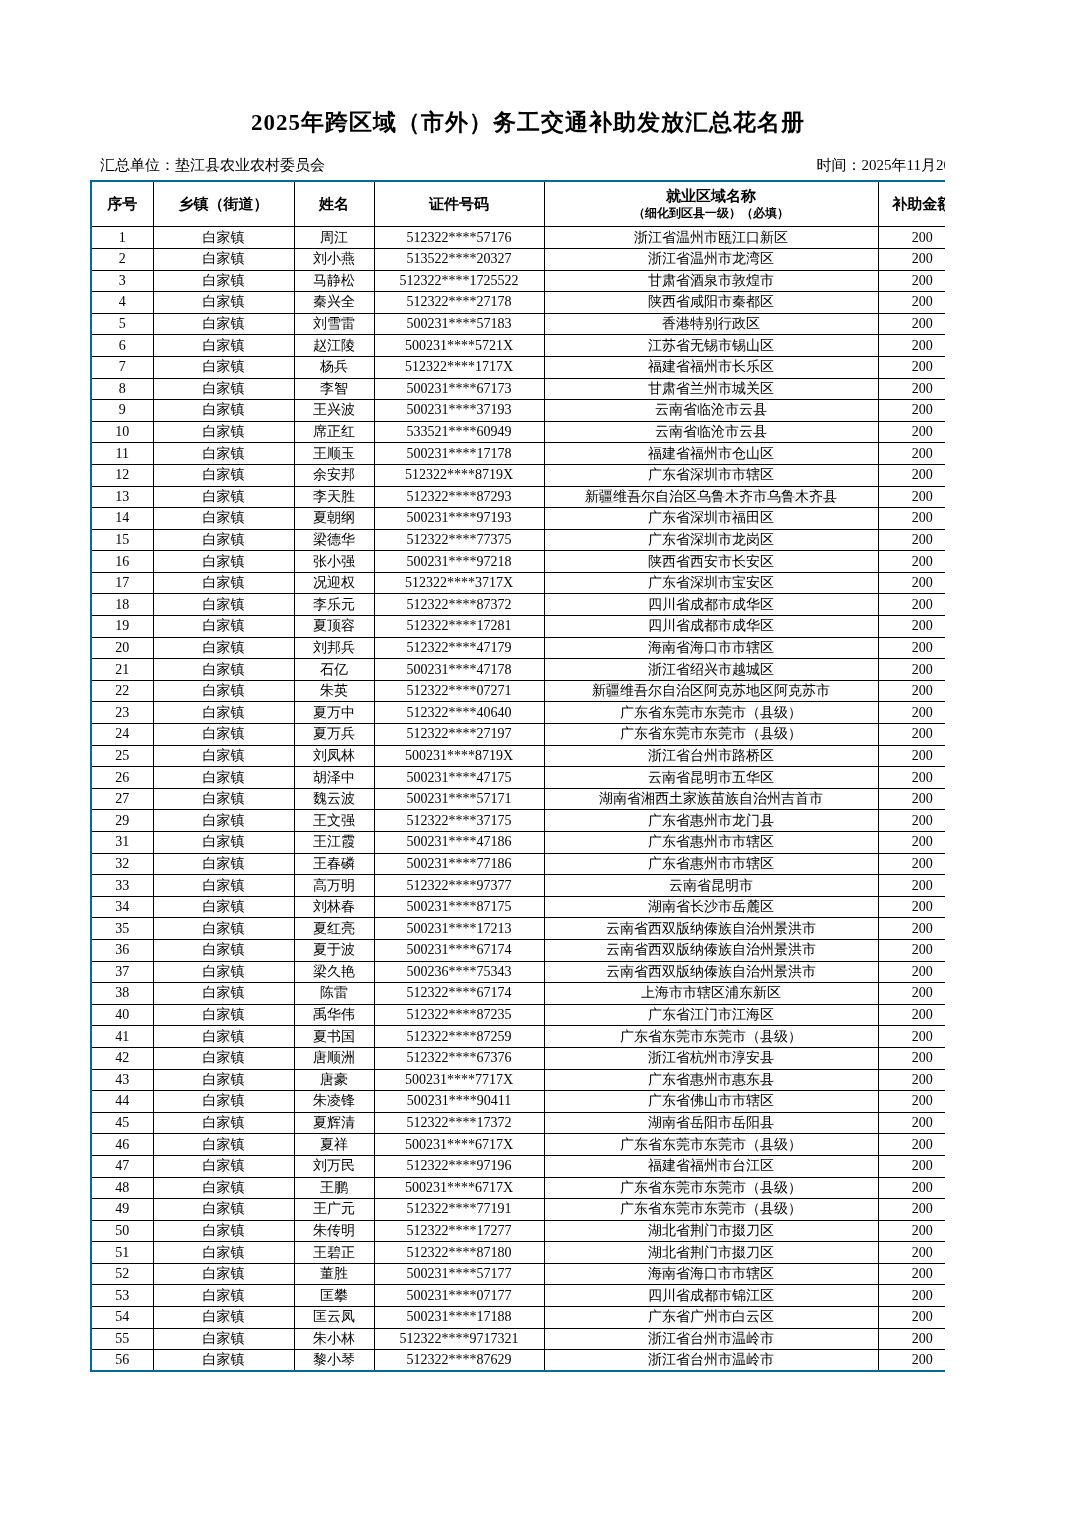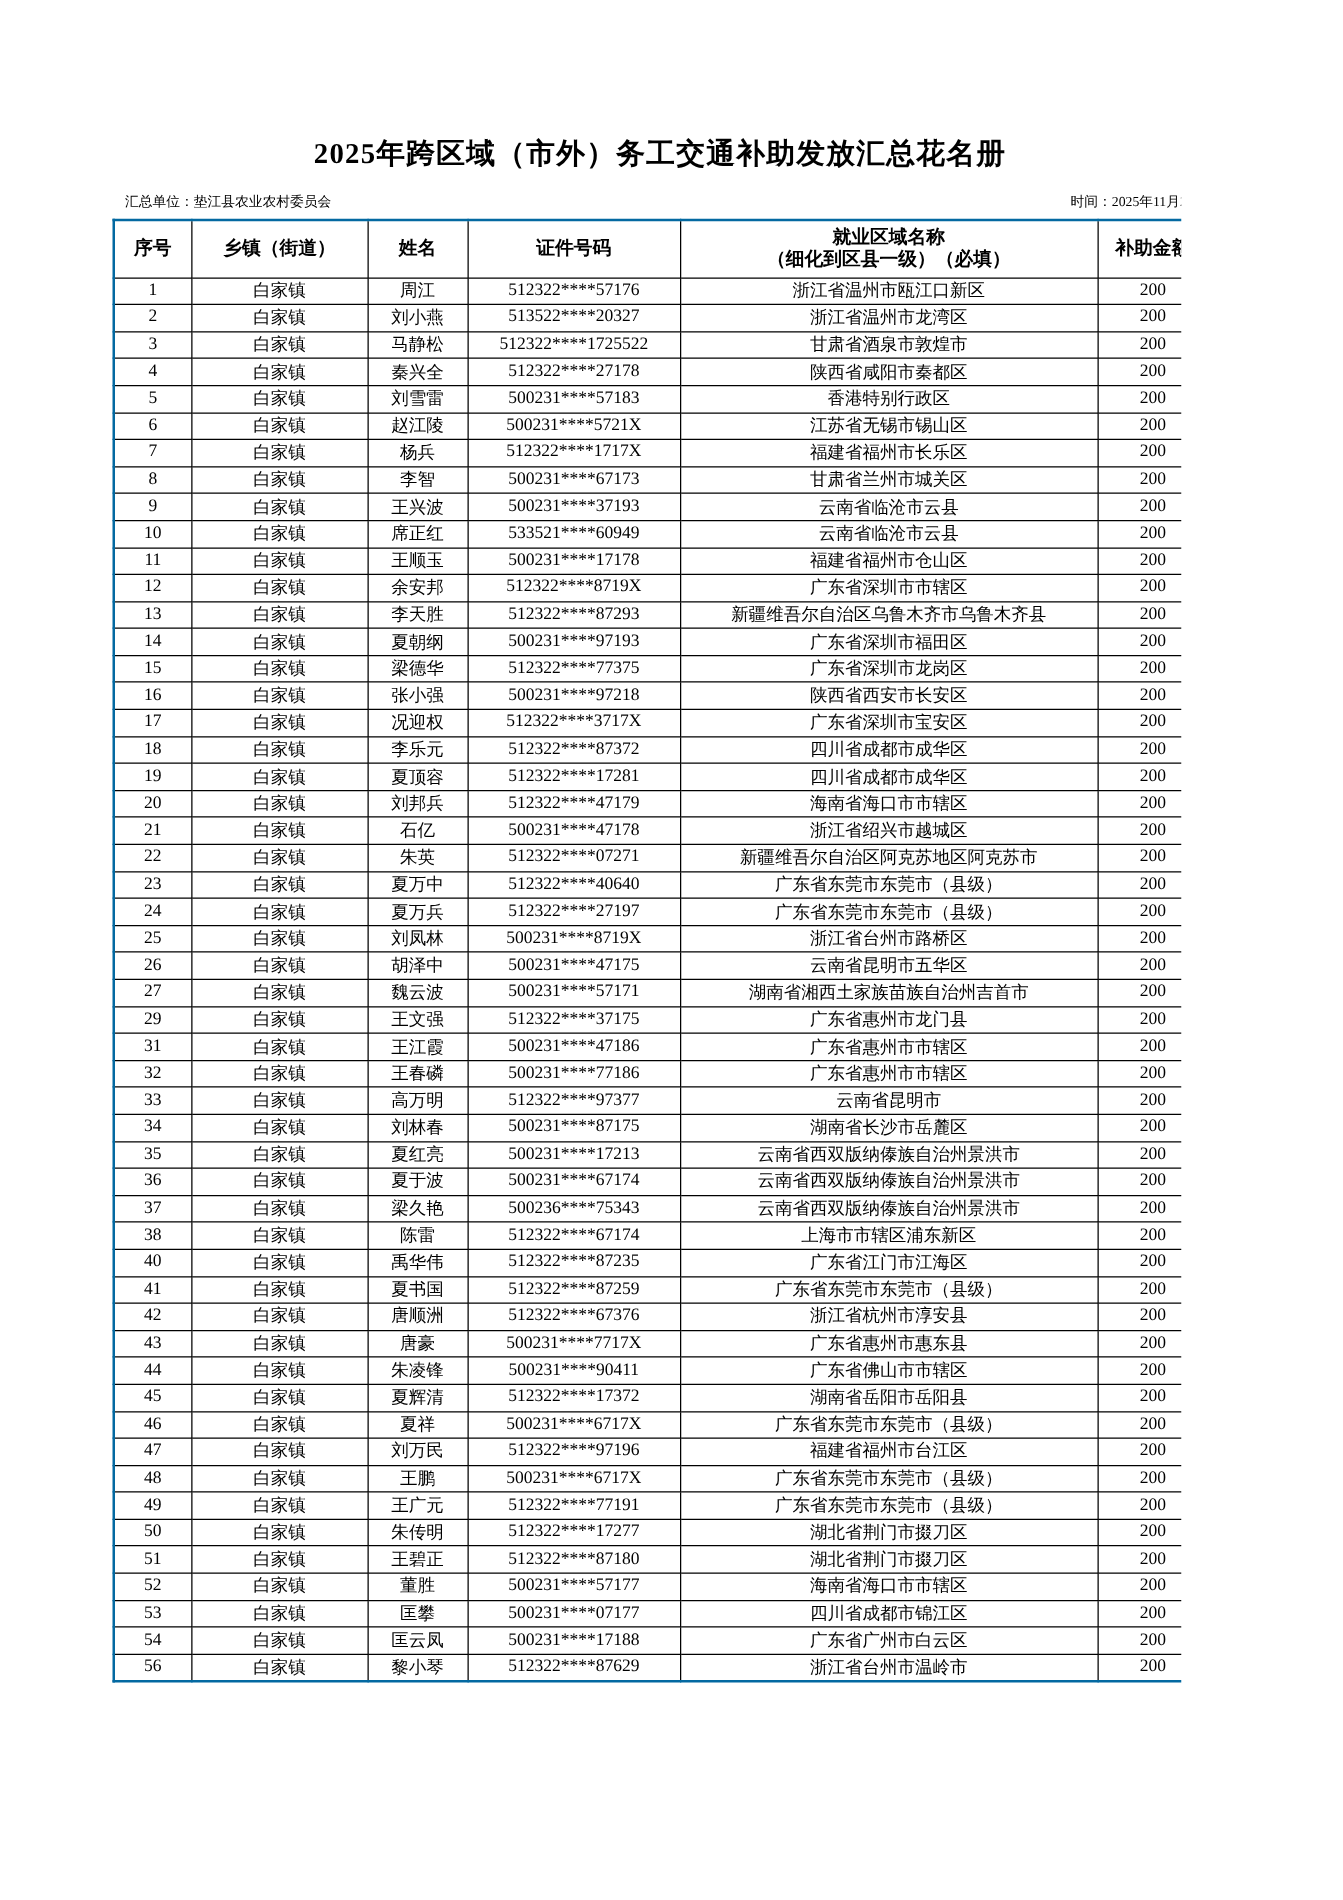--- a/index.html
+++ b/index.html
@@ -24,21 +24,21 @@
     font-weight: bold;
     letter-spacing: 1px;
     line-height: 1.3;
   }
   .meta-row {
     width: 876px;
     margin: 18px 0 6px 90px;
     display: flex;
     justify-content: space-between;
     align-items: flex-end;
-    font-size: 11px;
+    font-size: 15px;
     line-height: 1.2;
   }
   .meta-row .unit { padding-left: 10px; }
   table.roster {
     margin-left: 90px;
     width: 876px;
     border-collapse: collapse;
     table-layout: fixed;
     border: 2px solid #0369a1;
   }
@@ -60,21 +60,21 @@
     font-weight: normal;
     height: 21.6px;
     padding: 0 2px;
   }
   col.c-no     { width: 62px; }
   col.c-town   { width: 141px; }
   col.c-name   { width: 80px; }
   col.c-id     { width: 170px; }
   col.c-region { width: 334px; }
   col.c-amount { width: 89px; }
-  .region-h2 { font-size: 15px; }
+  .region-h2 { font-size: 12px; }
 </style>
 </head>
 <body>
 
 <div class="page">
 
   <div class="title">2025年跨区域（市外）务工交通补助发放汇总花名册</div>
 
   <div class="meta-row">
     <span class="unit">汇总单位：垫江县农业农村委员会</span>
@@ -506,20 +506,28 @@
         </tr>
         <tr>
           <td>54</td>
           <td>白家镇</td>
           <td>匡云凤</td>
           <td>500231****17188</td>
           <td>广东省广州市白云区</td>
           <td>200</td>
         </tr>
         <tr>
+          <td>55</td>
+          <td>白家镇</td>
+          <td>朱小林</td>
+          <td>512322****9717321</td>
+          <td>浙江省台州市温岭市</td>
+          <td>200</td>
+        </tr>
+        <tr>
           <td>56</td>
           <td>白家镇</td>
           <td>黎小琴</td>
           <td>512322****87629</td>
           <td>浙江省台州市温岭市</td>
           <td>200</td>
         </tr>
       </tbody>
   </table>
 

